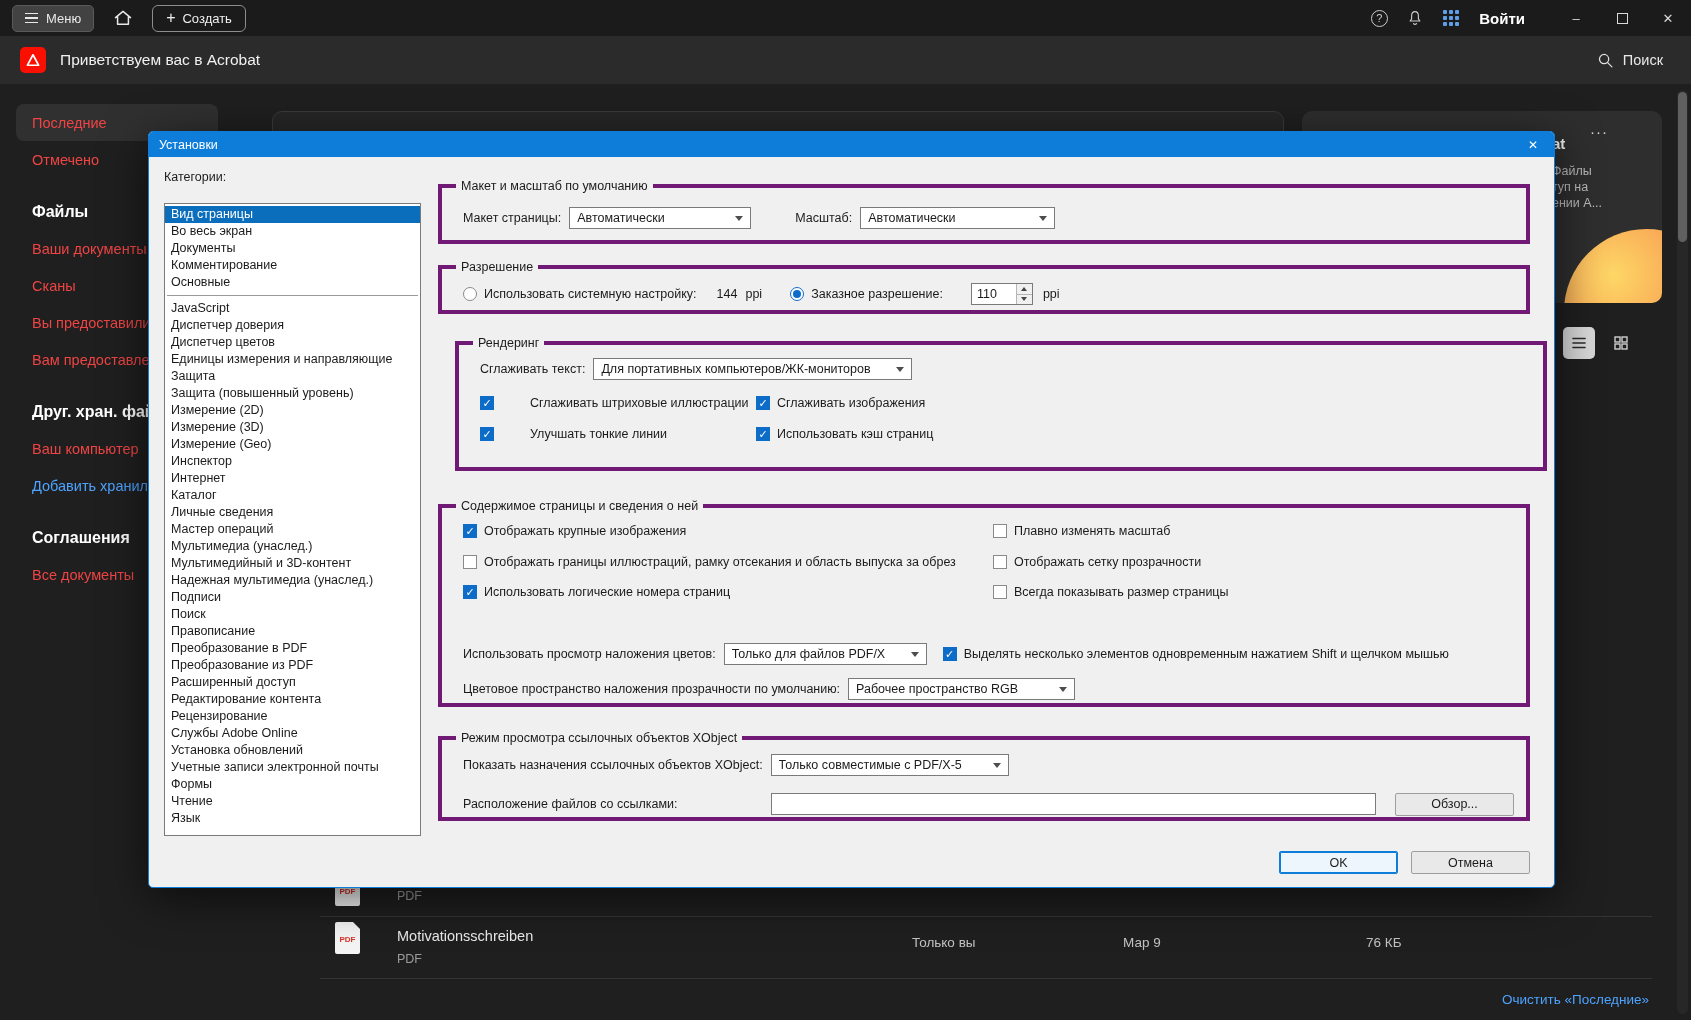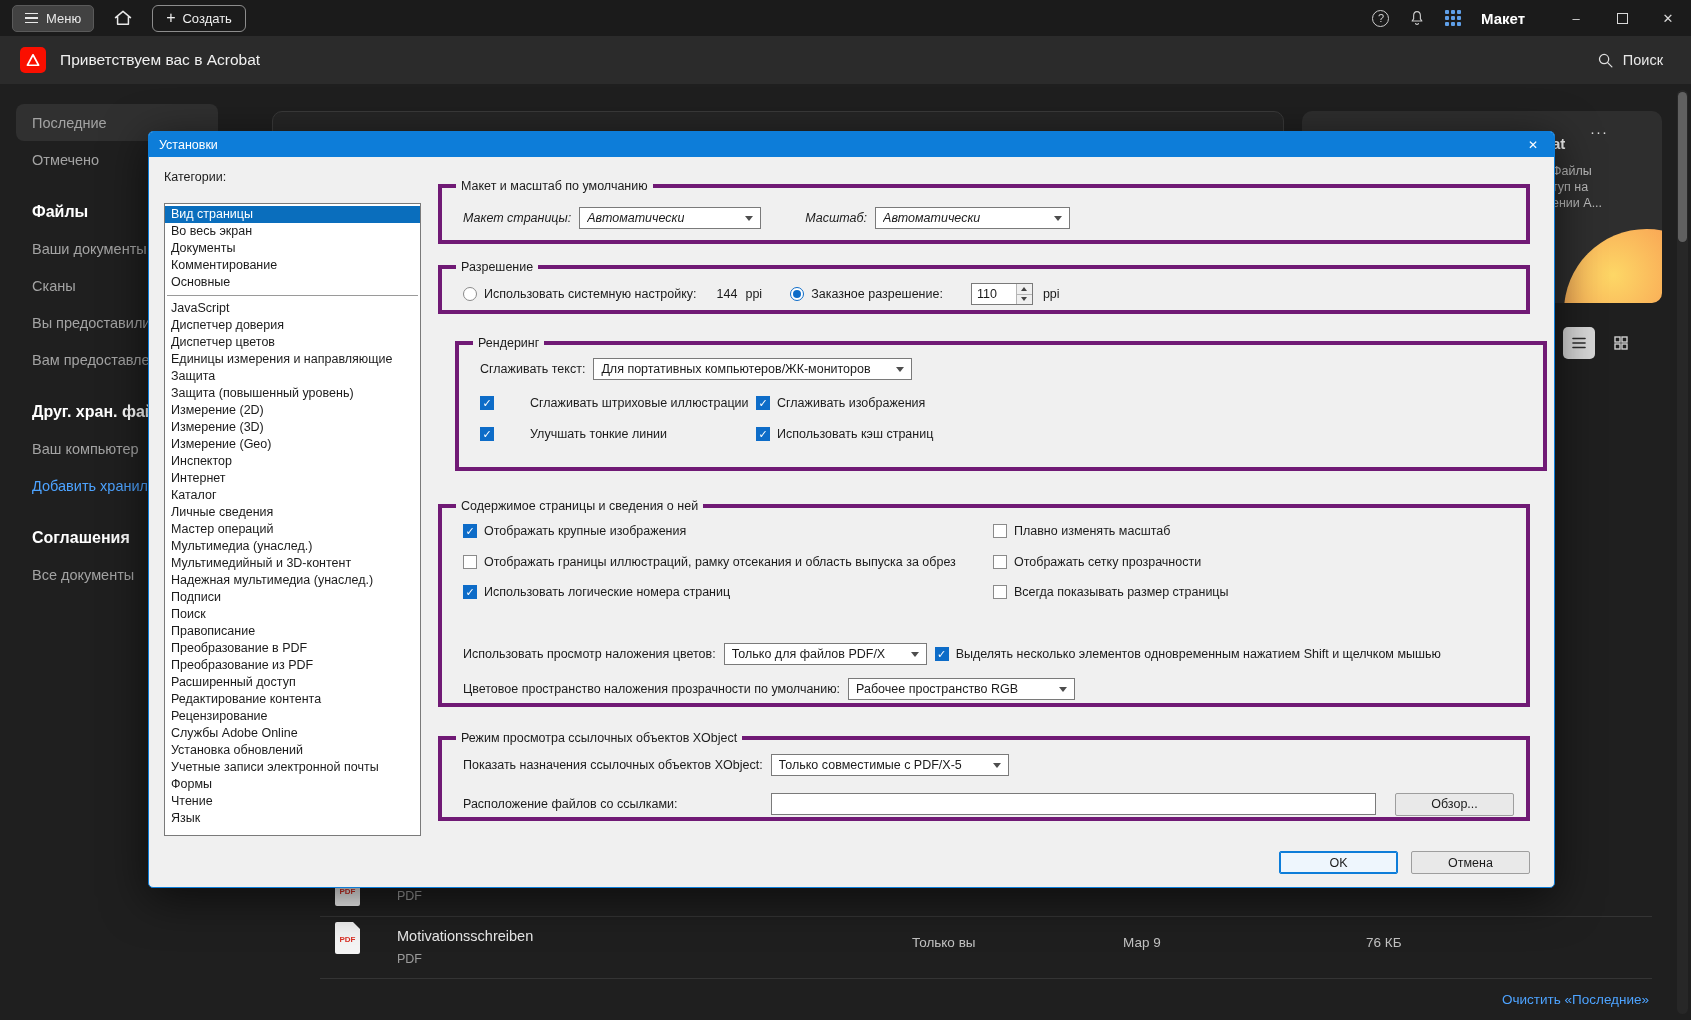--- a/index.html
+++ b/index.html
@@ -27,21 +27,21 @@
 
   
   .appheader { position:absolute; left:0; top:36px; width:1691px; height:48px; background:#2b2b2b; display:flex; align-items:center; justify-content:space-between; padding:0 28px 0 20px; }
   .ah-left { display:flex; align-items:center; gap:14px; }
   .acro-logo { width:26px; height:26px; background:#fa0f00; border-radius:5px; display:grid; place-items:center; }
   .ah-title { color:#f0f0f0; font-size:15.5px; }
   .ah-search { display:flex; align-items:center; gap:9px; background:none; border:none; color:#e8e8e8; font-size:14.5px; font-family:inherit; }
 
   
   .sidebar { position:absolute; left:0; top:84px; width:280px; bottom:0; padding-top:20px; }
-  .side-item { height:37px; display:flex; align-items:center; margin-left:16px; width:202px; padding-left:16px; color:#a3a3a3; font-size:14.5px; white-space:nowrap; border-radius:8px; }
+  .side-item { height:37px; display:flex; align-items:center; margin-left:16px; width:202px; padding-left:16px; color:#ef4444; font-size:14.5px; white-space:nowrap; border-radius:8px; }
   .side-item.active { background:#303030; }
   .side-item.t-header { font-weight:700; font-size:16px; color:#ffffff; margin-top:15px; }
   .side-item.t-link { color:#4da3ff; }
 
   
   .bg-tools-card { position:absolute; left:272px; top:111px; width:1012px; height:150px; background:#262626; border:1px solid #3a3a3a; border-radius:10px; }
   .promo-card { position:absolute; left:1302px; top:111px; width:360px; height:192px; background:#2e2e2e; border-radius:10px; overflow:hidden; }
   .promo-menu { position:absolute; left:288px; top:12px; color:#dddddd; font-size:15px; letter-spacing:1px; background:none; border:none; font-family:inherit; }
   .promo-title { position:absolute; left:250px; top:24px; color:#f0f0f0; font-weight:700; font-size:15px; }
   .promo-lines { position:absolute; left:250px; top:52px; color:#b9b9b9; font-size:12.5px; line-height:16px; }
@@ -79,21 +79,21 @@
   .g1 { top:52px;  height:60px; }
   .g2 { top:133px; height:49px; }
   .g3 { top:209px; height:130px;margin-left:17px; }
   .g4 { top:372px; height:203px; }
   .g5 { top:604px; height:85px; }
 
   .combo { display:inline-flex; align-items:center; height:22px; background:#ffffff; border:1px solid #7a7a7a; padding:0 7px; gap:6px; overflow:hidden; }
   .combo-val { white-space:nowrap; overflow:hidden; }
   .chev { width:0; height:0; border-left:4px solid transparent; border-right:4px solid transparent; border-top:5px solid #4d4d4d; margin-left:auto; flex:none; }
   .w182{width:182px} .w195{width:195px} .w319{width:319px} .w203{width:203px} .w227{width:227px} .w238{width:238px}
-  .ml8{margin-left:8px} .ml10{margin-left:10px} .ml16{margin-left:8px} .ml20{margin-left:20px} .ml28{margin-left:28px} .ml44{margin-left:44px} .ml93{margin-left:93px}
+  .ml8{margin-left:8px} .ml10{margin-left:10px} .ml16{margin-left:16px} .ml20{margin-left:20px} .ml28{margin-left:28px} .ml44{margin-left:44px} .ml93{margin-left:93px}
 
   .check, .radio-opt { display:inline-flex; align-items:center; gap:7px; }
   .cb { width:14px; height:14px; border:1px solid #8a8a8a; background:#ffffff; display:grid; place-items:center; flex:none; }
   .cb.checked { background:#0d6cc8; border-color:#0d6cc8; }
   .cb.checked::after { content:"✓"; color:#ffffff; font-size:11px; line-height:1; }
   .rb { width:14px; height:14px; border:1px solid #8a8a8a; border-radius:50%; background:#ffffff; display:grid; place-items:center; flex:none; }
   .rb.checked { border-color:#0d6cc8; }
   .rb.checked::after { content:""; width:8px; height:8px; border-radius:50%; background:#0d6cc8; }
   .colw276 { width:276px;gap:36px; } .colw530 { width:530px; }
 
@@ -153,21 +153,21 @@
             <i></i>
             <i></i>
             <i></i>
             <i></i>
             <i></i>
             <i></i>
             <i></i>
             <i></i>
           </span>
       </button>
-      <button class="signin">Макет</button>
+      <button class="signin">Войти</button>
       <button class="win-btn">–</button>
       <button class="win-btn">
           <span class="max-box"></span>
         </button>
       <button class="win-btn">✕</button>
     </div>
   </div>
 
   <div class="appheader">
     <div class="ah-left">
@@ -311,21 +311,21 @@
           <div class="cat-item">Установка обновлений</div>
           <div class="cat-item">Учетные записи электронной почты</div>
           <div class="cat-item">Формы</div>
           <div class="cat-item">Чтение</div>
           <div class="cat-item">Язык</div>
       </div>
     </div>
 
     <div class="grp g1">
       <span class="grp-title">Макет и масштаб по умолчанию</span>
-      <div class="grp-row" style="top:19px;font-style:italic;">
+      <div class="grp-row" style="top:19px;">
         <span>Макет страницы:</span>
         <span class="combo w182 ml8">
           <span class="combo-val">Автоматически</span>
           <span class="chev"></span>
         </span>
         <span class="ml44">Масштаб:</span>
         <span class="combo w195 ml8">
           <span class="combo-val">Автоматически</span>
           <span class="chev"></span>
         </span>

